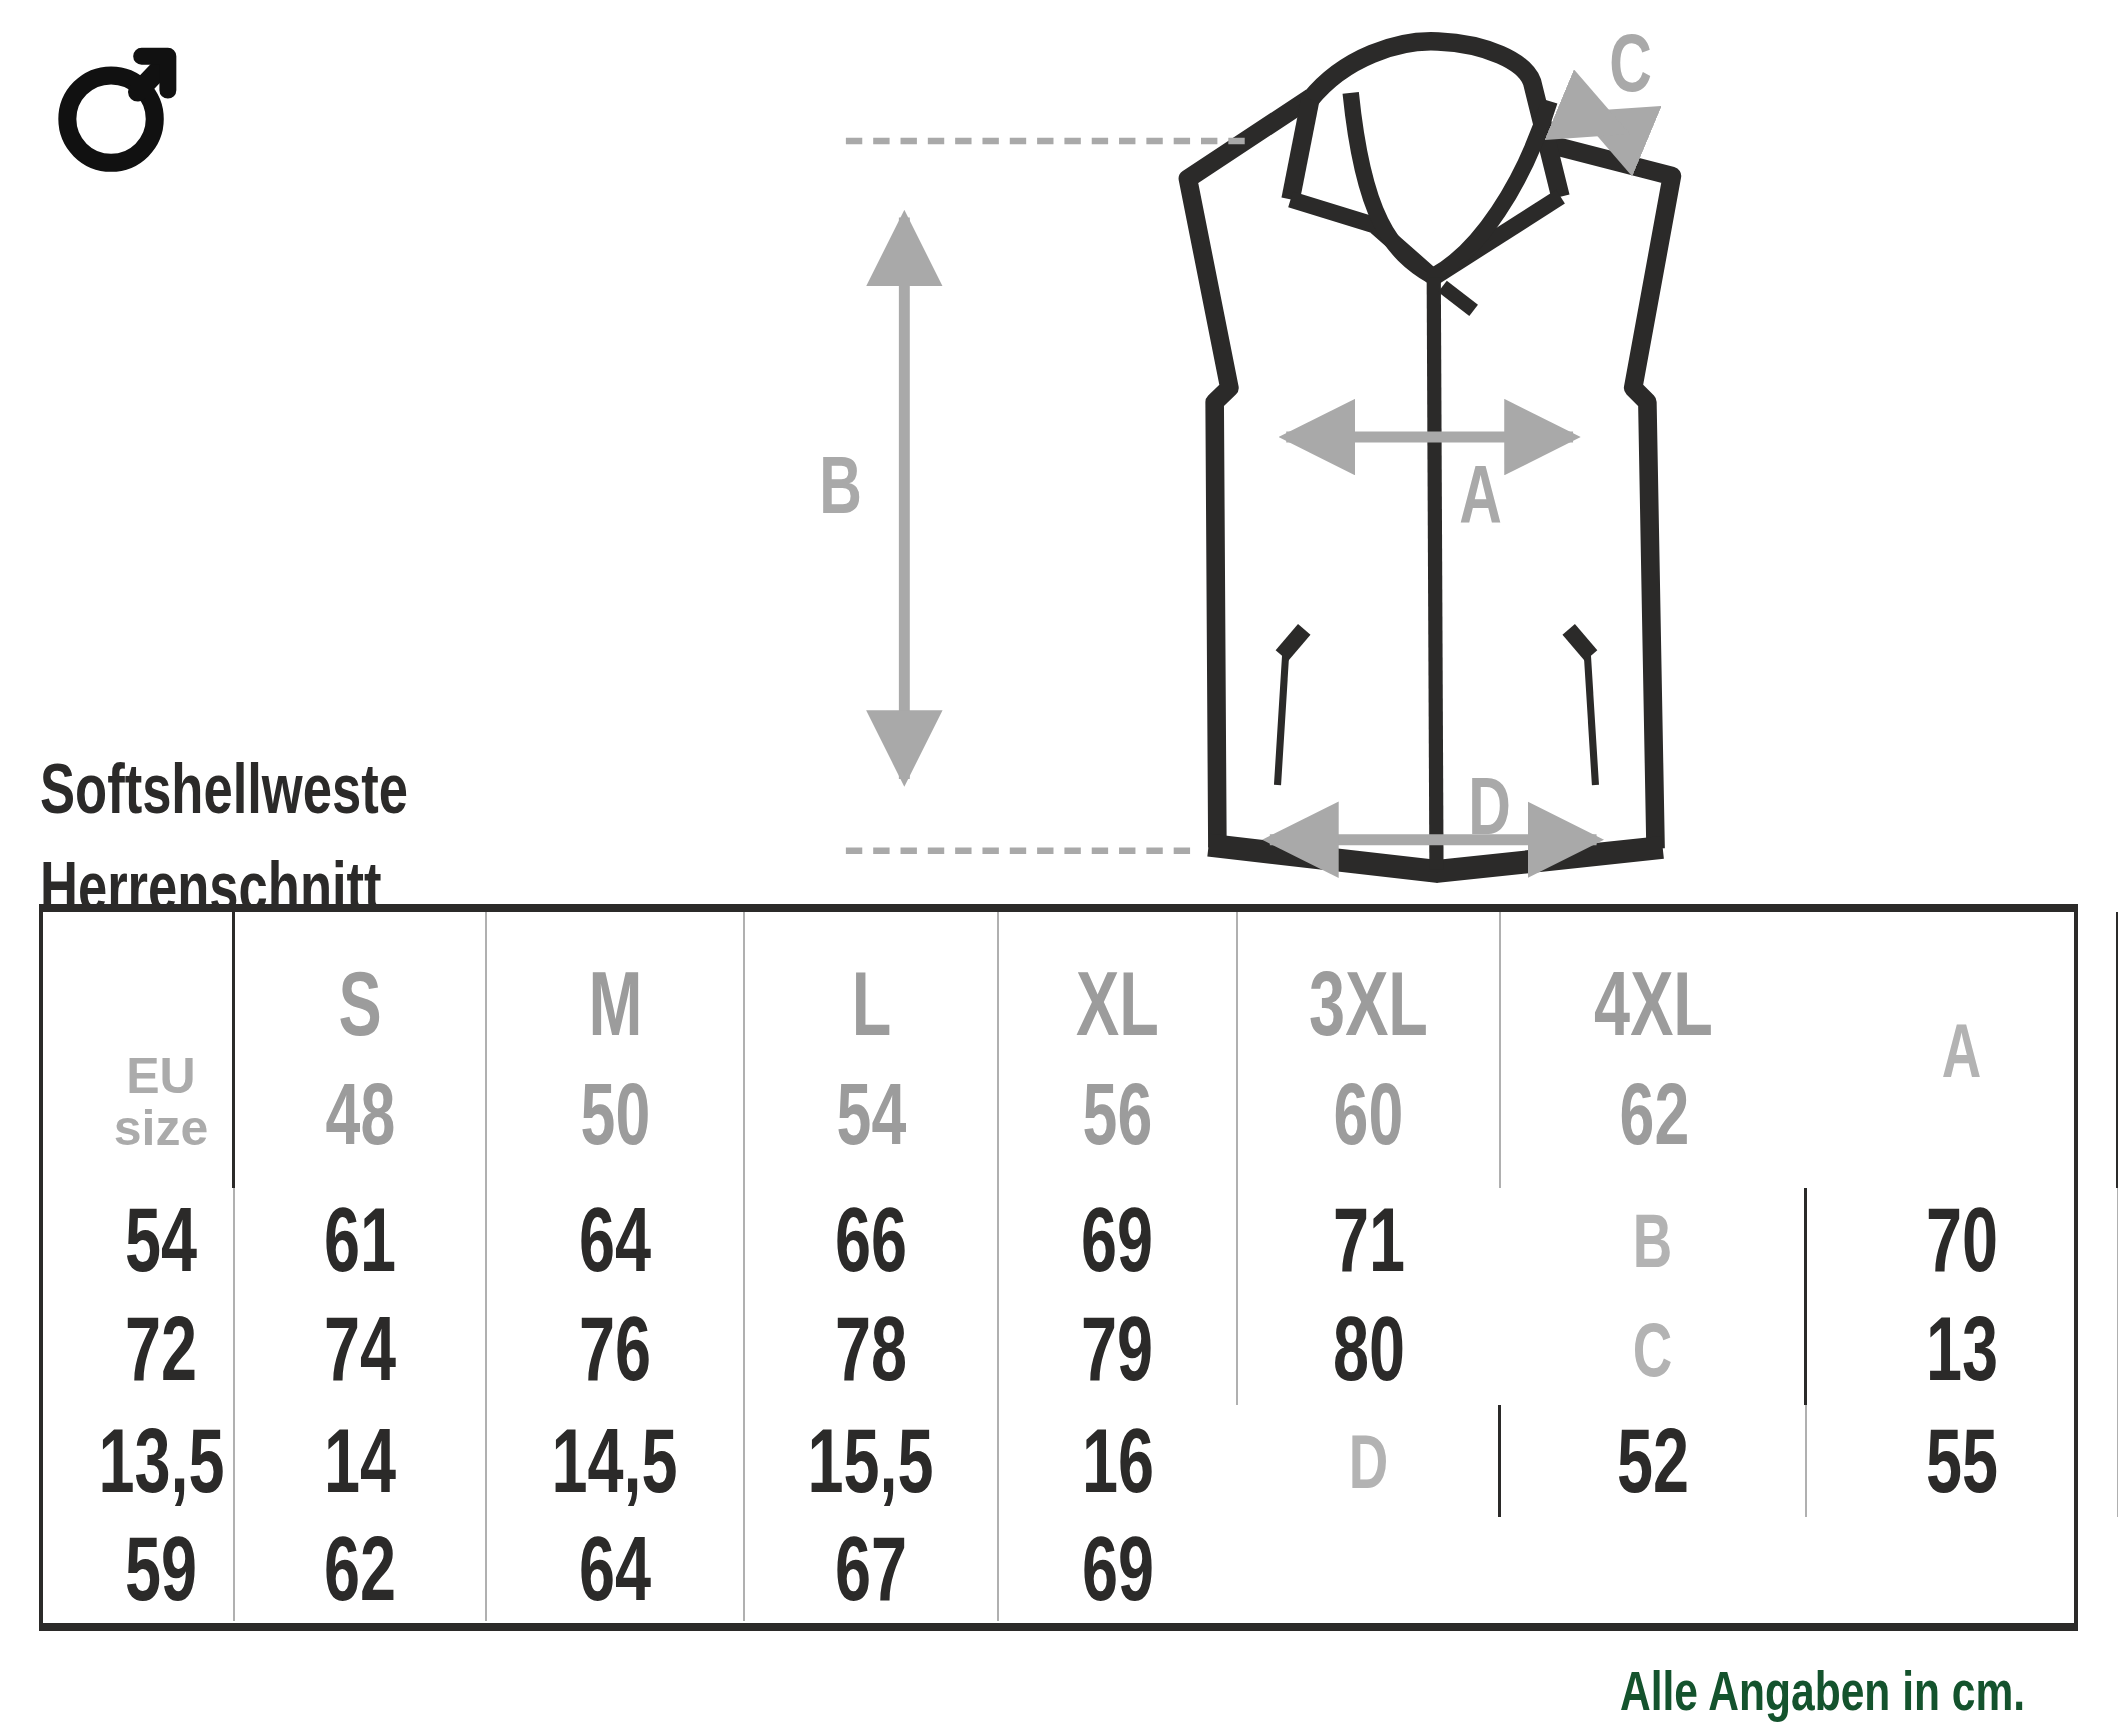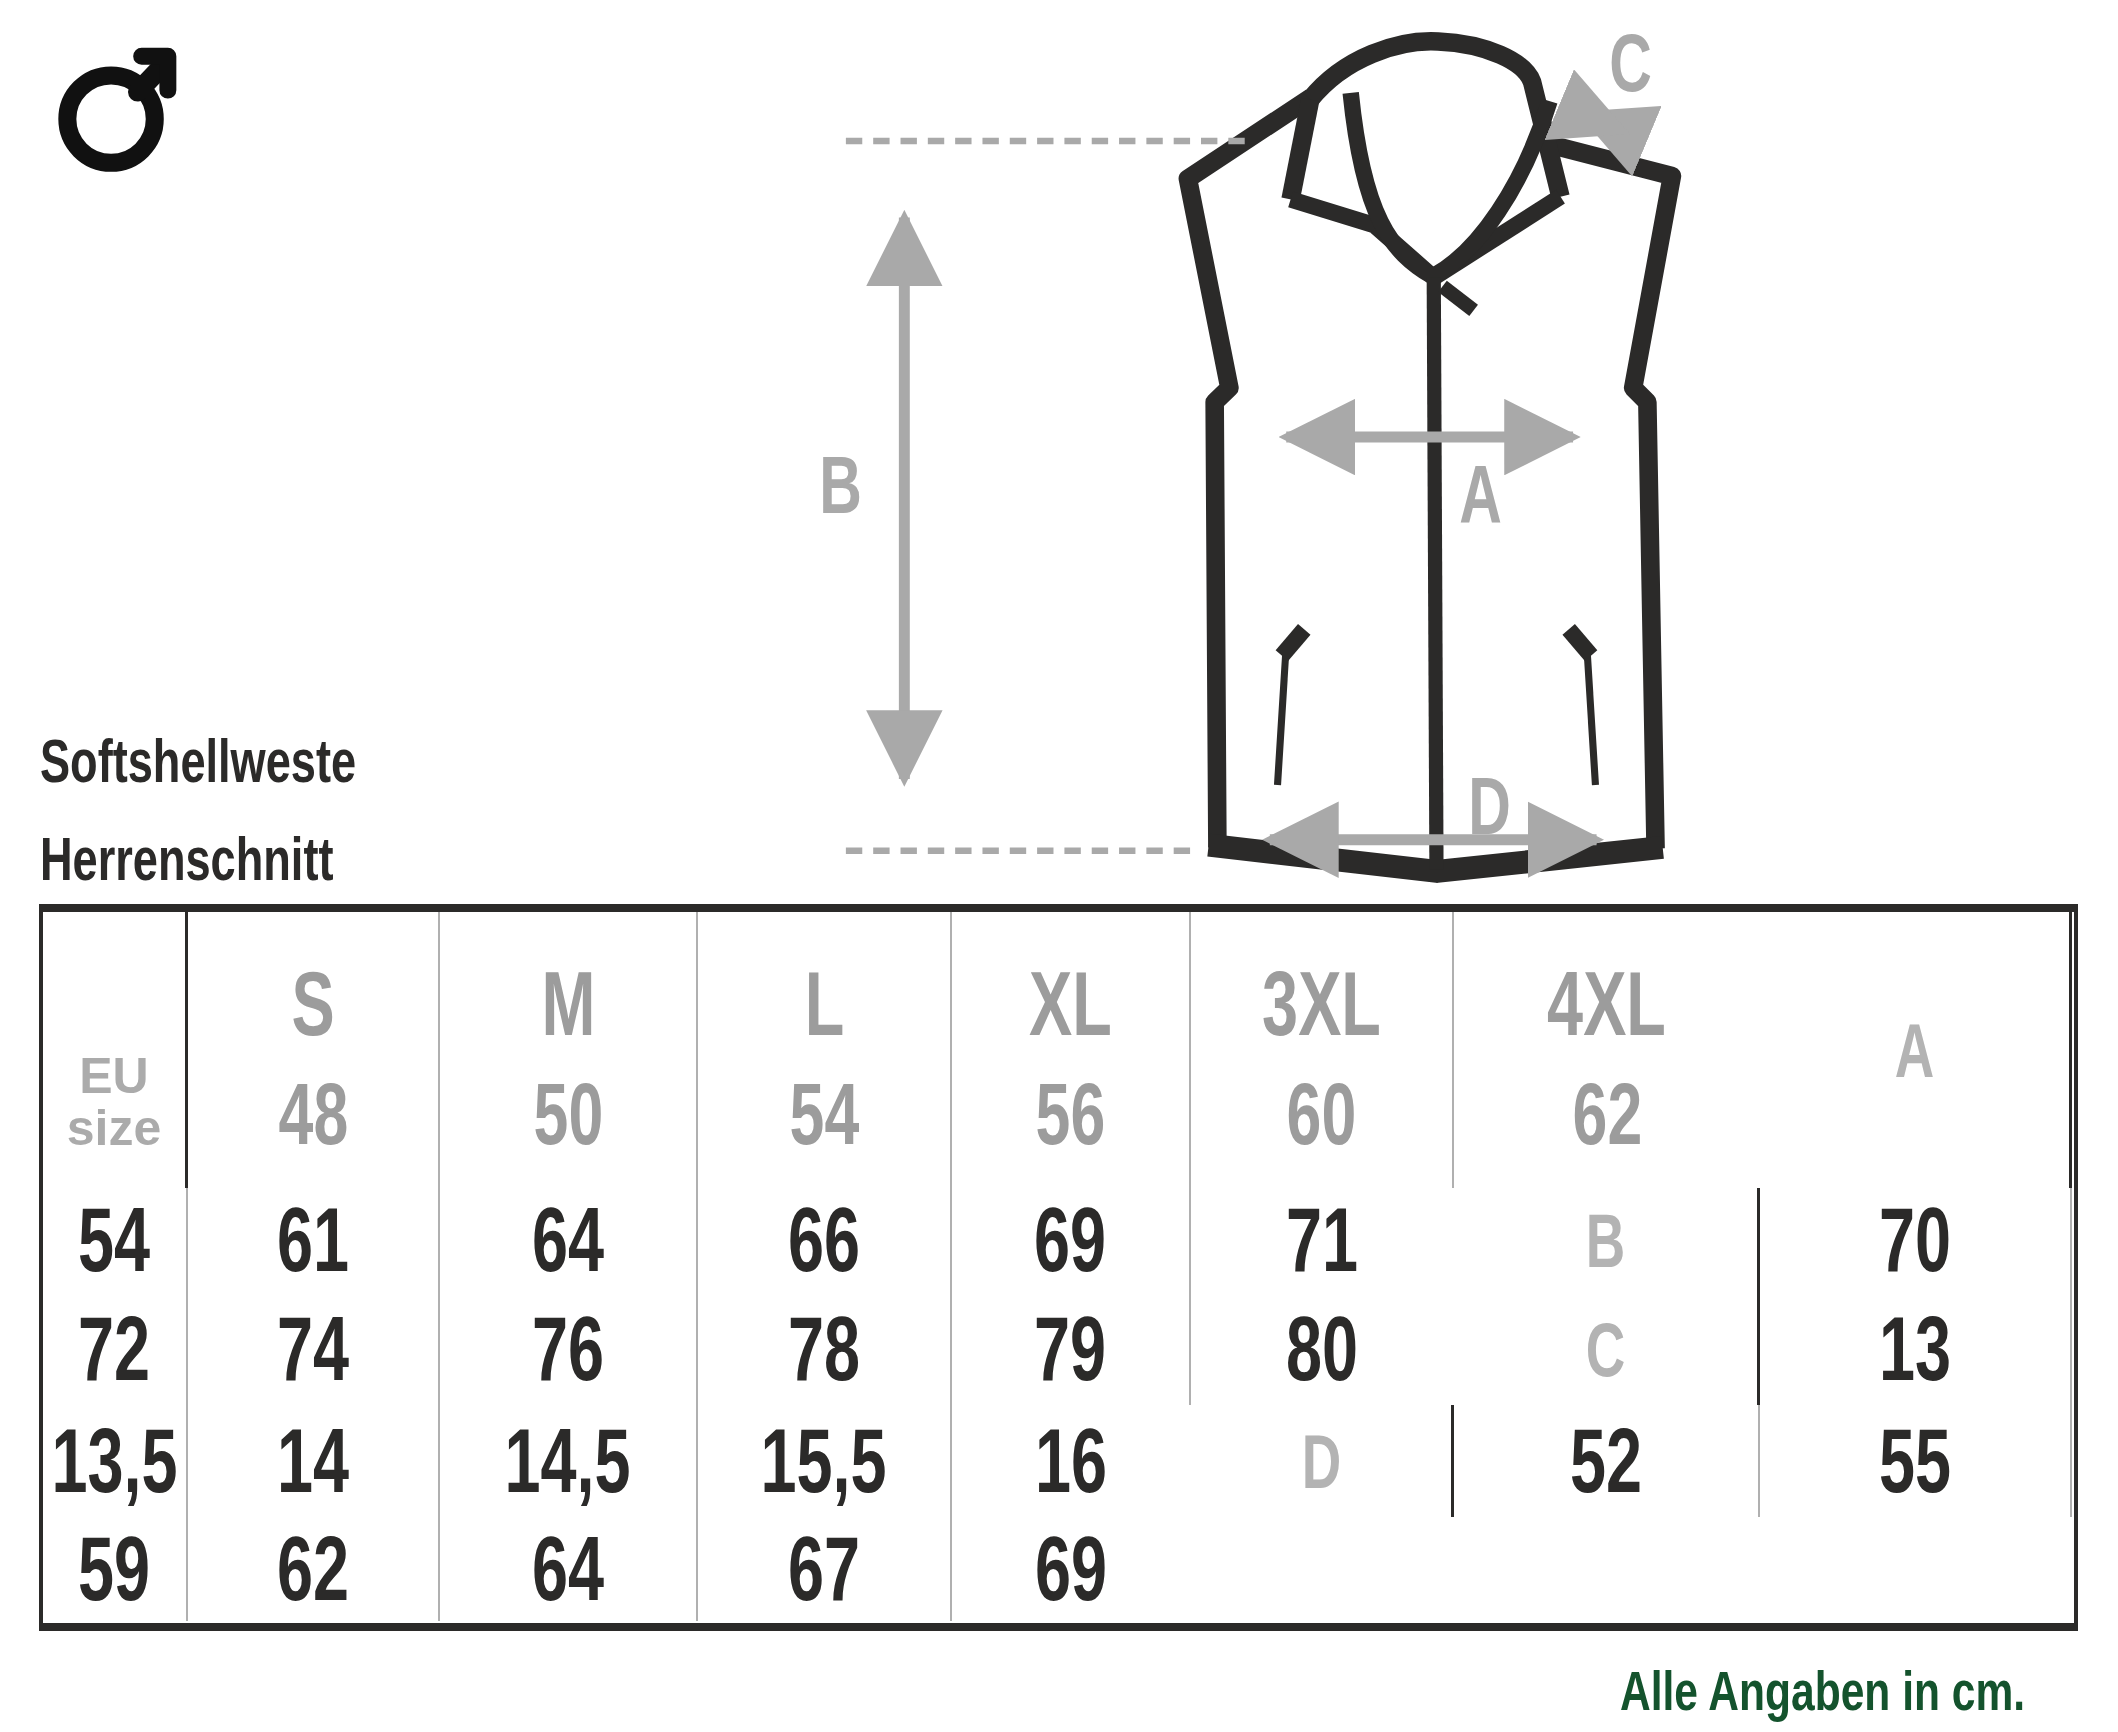--- a/index.html
+++ b/index.html
@@ -4,33 +4,33 @@
 <style>
   html,body{margin:0;padding:0;background:#ffffff;}
   #page{position:relative;width:2119px;height:1733px;background:#ffffff;overflow:hidden;
         font-family:"Liberation Sans",sans-serif;}
   svg{position:absolute;left:0;top:0;}
   .cond{display:inline-block;transform:scaleX(0.72);transform-origin:center;white-space:nowrap;}
   .cond-l{display:inline-block;transform:scaleX(0.74);transform-origin:left center;white-space:nowrap;}
   .cond-r{display:inline-block;transform:scaleX(0.76);transform-origin:right center;white-space:nowrap;}
 
   
-  #title{position:absolute;left:40px;top:712px;color:#2b2a29;font-weight:bold;
-         font-size:61px;line-height:98px;}
+  #title{position:absolute;left:40px;top:740px;color:#2b2a29;font-weight:bold;
+         font-size:71px;line-height:98px;}
 
   
   .mlabel{position:absolute;width:120px;text-align:center;color:#a9a9a9;font-weight:bold;
           font-size:82px;line-height:87px;}
 
   
   #sizetable{position:absolute;left:39px;top:904px;width:2039px;height:727px;
              box-sizing:border-box;border:4.9px solid #2b2a29;border-top-width:8.7px;border-bottom-width:8.7px;
              display:grid;
              grid-template-columns:145px 252px 258px 254px 239px 263px 306px 312px;
-             grid-template-rows:276px 105px 112px 112px 104px;}
+             grid-template-rows:276px 105px 112px 112px 104px;padding-left:47px;}
   .cell{box-sizing:border-box;display:flex;align-items:center;justify-content:center;overflow:visible;}
   .bdark{border-right:3.3px solid #2b2a29;}
   .bgray{border-right:2.7px solid #b0b0b0;}
   .hcell{flex-direction:column;justify-content:flex-start;}
   .hletter{color:#9c9c9c;font-weight:bold;font-size:90px;line-height:93px;margin-top:46px;}
   .heu{color:#9c9c9c;font-weight:bold;font-size:87px;line-height:91px;margin-top:17px;}
   .corner{flex-direction:column;justify-content:flex-start;color:#ababab;
           font-size:50px;line-height:52px;font-weight:600;text-align:center;}
   .corner .l1{margin-top:138px;}
   .rowlabel{color:#b3b3b3;font-weight:bold;font-size:76px;}

